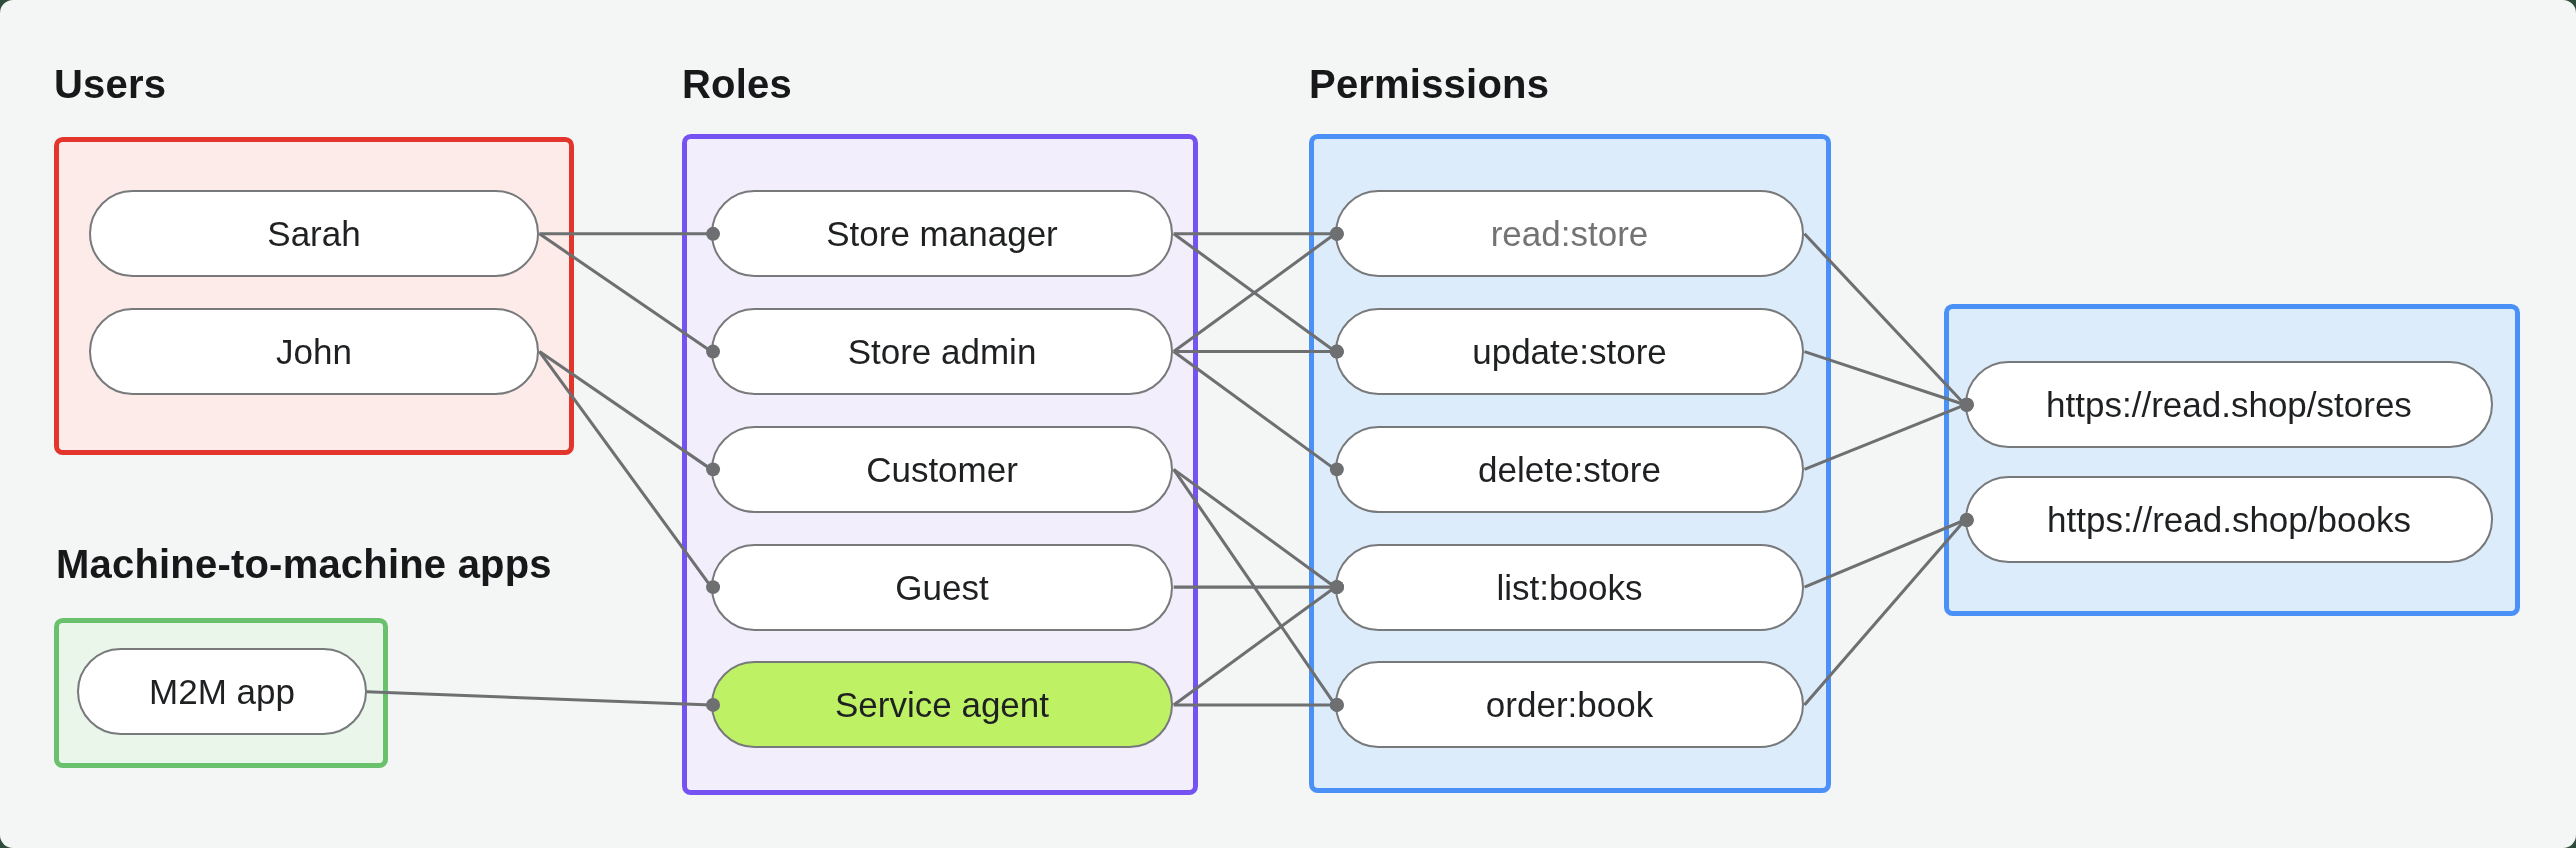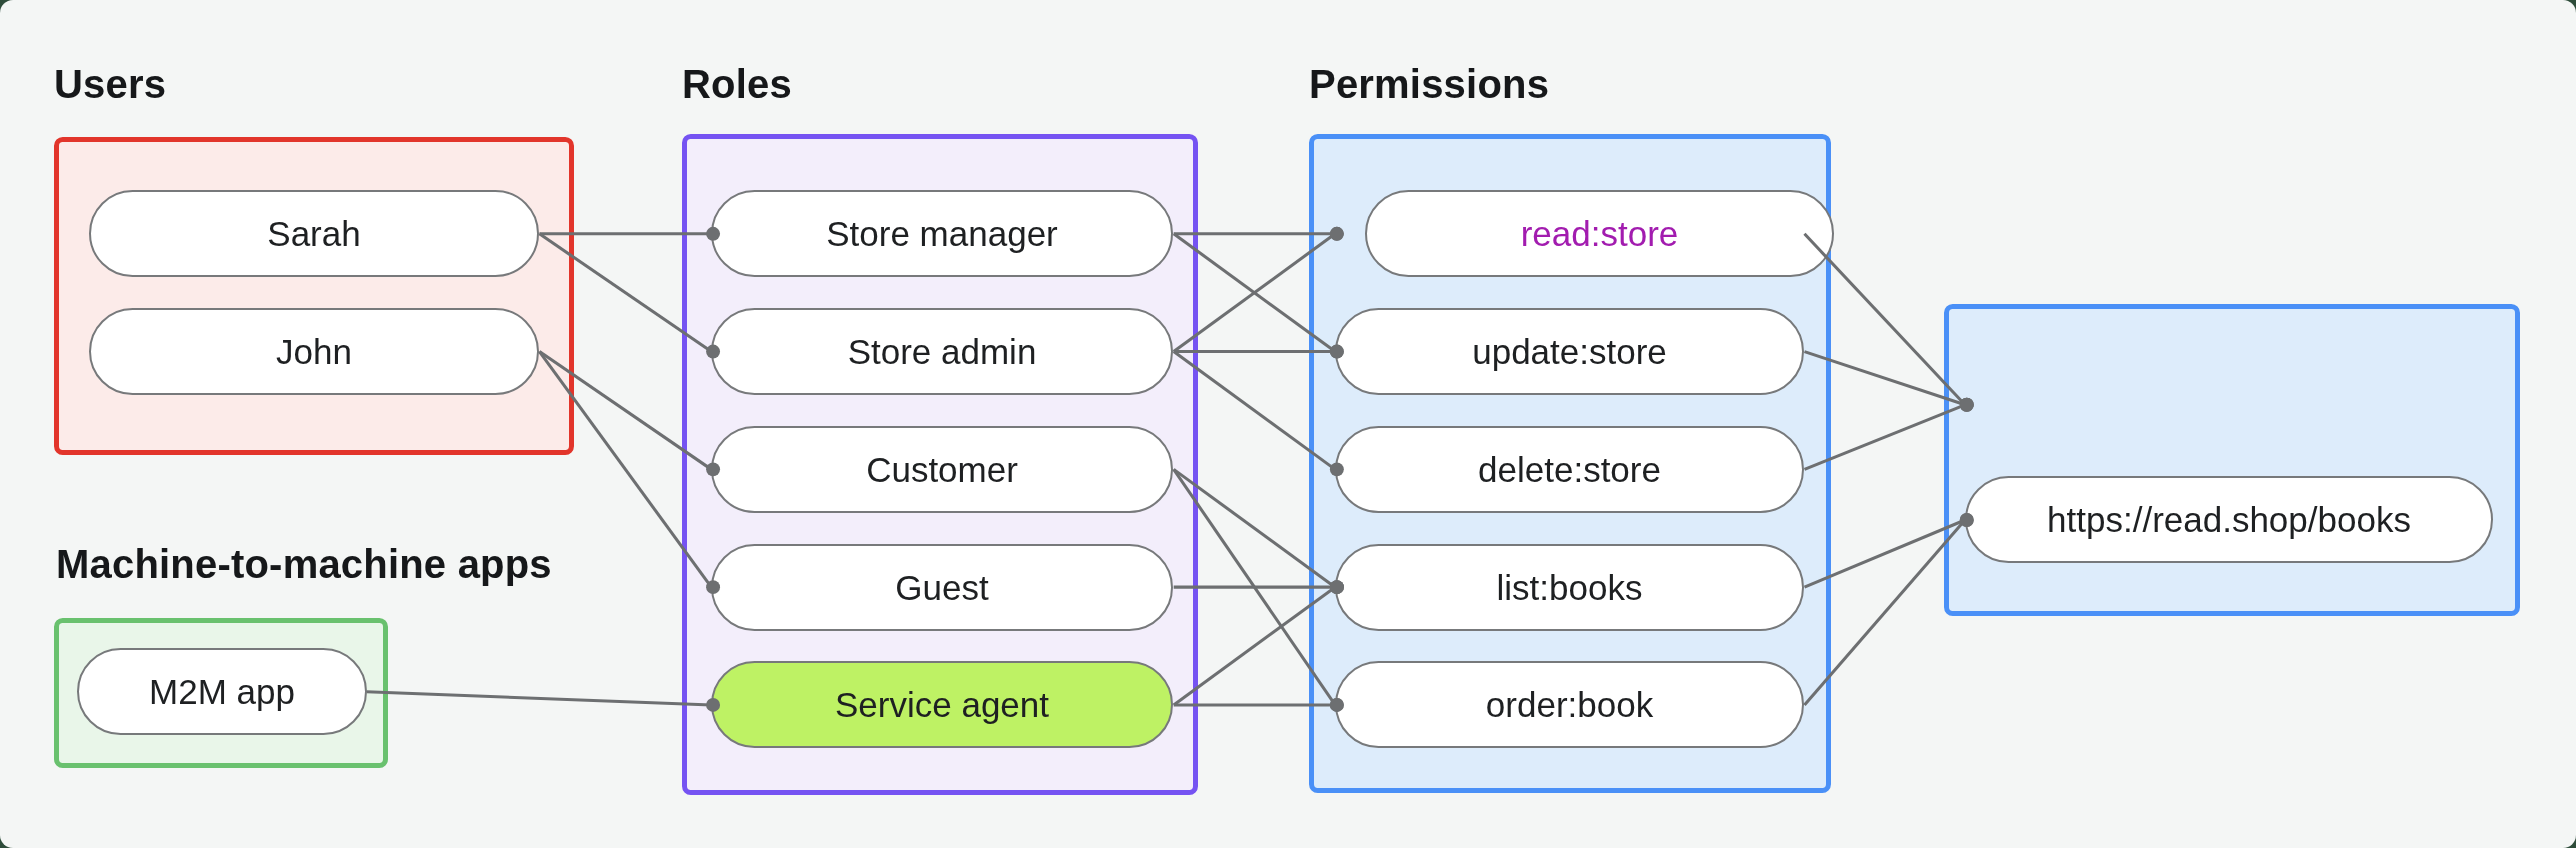--- a/index.html
+++ b/index.html
@@ -62,25 +62,26 @@
     <div class="group-label" style="left: 1309px; top: 61px; color: rgb(22, 24, 26);">Permissions</div>
     <div class="group-box" style="left: 1944px; top: 304px; width: 576px; height: 312px; border-color: rgb(74, 144, 247); background: rgb(221, 236, 251);"></div>
     <div class="node" style="left: 89px; top: 190px; width: 450px; height: 87px; border-color: rgb(119, 121, 123); background: rgb(255, 255, 255); color: rgb(30, 32, 34);">Sarah</div>
     <div class="node" style="left: 89px; top: 308px; width: 450px; height: 87px; border-color: rgb(119, 121, 123); background: rgb(255, 255, 255); color: rgb(30, 32, 34);">John</div>
     <div class="node" style="left: 77px; top: 648px; width: 290px; height: 87px; border-color: rgb(119, 121, 123); background: rgb(255, 255, 255); color: rgb(30, 32, 34);">M2M app</div>
     <div class="node" style="left: 711px; top: 190px; width: 462px; height: 87px; border-color: rgb(119, 121, 123); background: rgb(255, 255, 255); color: rgb(30, 32, 34);">Store manager</div>
     <div class="node" style="left: 711px; top: 308px; width: 462px; height: 87px; border-color: rgb(119, 121, 123); background: rgb(255, 255, 255); color: rgb(30, 32, 34);">Store admin</div>
     <div class="node" style="left: 711px; top: 426px; width: 462px; height: 87px; border-color: rgb(119, 121, 123); background: rgb(255, 255, 255); color: rgb(30, 32, 34);">Customer</div>
     <div class="node" style="left: 711px; top: 544px; width: 462px; height: 87px; border-color: rgb(119, 121, 123); background: rgb(255, 255, 255); color: rgb(30, 32, 34);">Guest</div>
     <div class="node" style="left: 711px; top: 661px; width: 462px; height: 87px; border-color: rgb(119, 121, 123); background: #bef264; color: rgb(30, 32, 34);">Service agent</div>
-    <div class="node" style="left: 1365px; top: 190px; width: 469px; height: 87px; border-color: rgb(119, 121, 123); background: rgb(255, 255, 255); color: #a21caf;">read:store</div>
+    <div class="node" style="left: 1335px; top: 190px; width: 469px; height: 87px; border-color: rgb(119, 121, 123); background: rgb(255, 255, 255); color: #737373;">read:store</div>
     <div class="node" style="left: 1335px; top: 308px; width: 469px; height: 87px; border-color: rgb(119, 121, 123); background: rgb(255, 255, 255); color: rgb(30, 32, 34);">update:store</div>
     <div class="node" style="left: 1335px; top: 426px; width: 469px; height: 87px; border-color: rgb(119, 121, 123); background: rgb(255, 255, 255); color: rgb(30, 32, 34);">delete:store</div>
     <div class="node" style="left: 1335px; top: 544px; width: 469px; height: 87px; border-color: rgb(119, 121, 123); background: rgb(255, 255, 255); color: rgb(30, 32, 34);">list:books</div>
     <div class="node" style="left: 1335px; top: 661px; width: 469px; height: 87px; border-color: rgb(119, 121, 123); background: rgb(255, 255, 255); color: rgb(30, 32, 34);">order:book</div>
+    <div class="node" style="left: 1965px; top: 361px; width: 528px; height: 87px; border-color: rgb(119, 121, 123); background: rgb(255, 255, 255); color: rgb(30, 32, 34);">https://read.shop/stores</div>
     <div class="node" style="left: 1965px; top: 476px; width: 528px; height: 87px; border-color: rgb(119, 121, 123); background: rgb(255, 255, 255); color: rgb(30, 32, 34); text-align: right;">https://read.shop/books</div>
     <svg id="edge-layer" width="2576" height="848" viewBox="0 0 2952 972">
       <line x1="618" y1="268" x2="815" y2="268" stroke="#6d6f71" stroke-width="3.5"></line>
       <circle cx="817" cy="268" r="8" fill="#6d6f71"></circle>
       <line x1="618" y1="268" x2="815" y2="403" stroke="#6d6f71" stroke-width="3.5"></line>
       <circle cx="817" cy="403" r="8" fill="#6d6f71"></circle>
       <line x1="618" y1="403" x2="815" y2="538" stroke="#6d6f71" stroke-width="3.5"></line>
       <circle cx="817" cy="538" r="8" fill="#6d6f71"></circle>
       <line x1="618" y1="403" x2="815" y2="673" stroke="#6d6f71" stroke-width="3.5"></line>
       <circle cx="817" cy="673" r="8" fill="#6d6f71"></circle>

